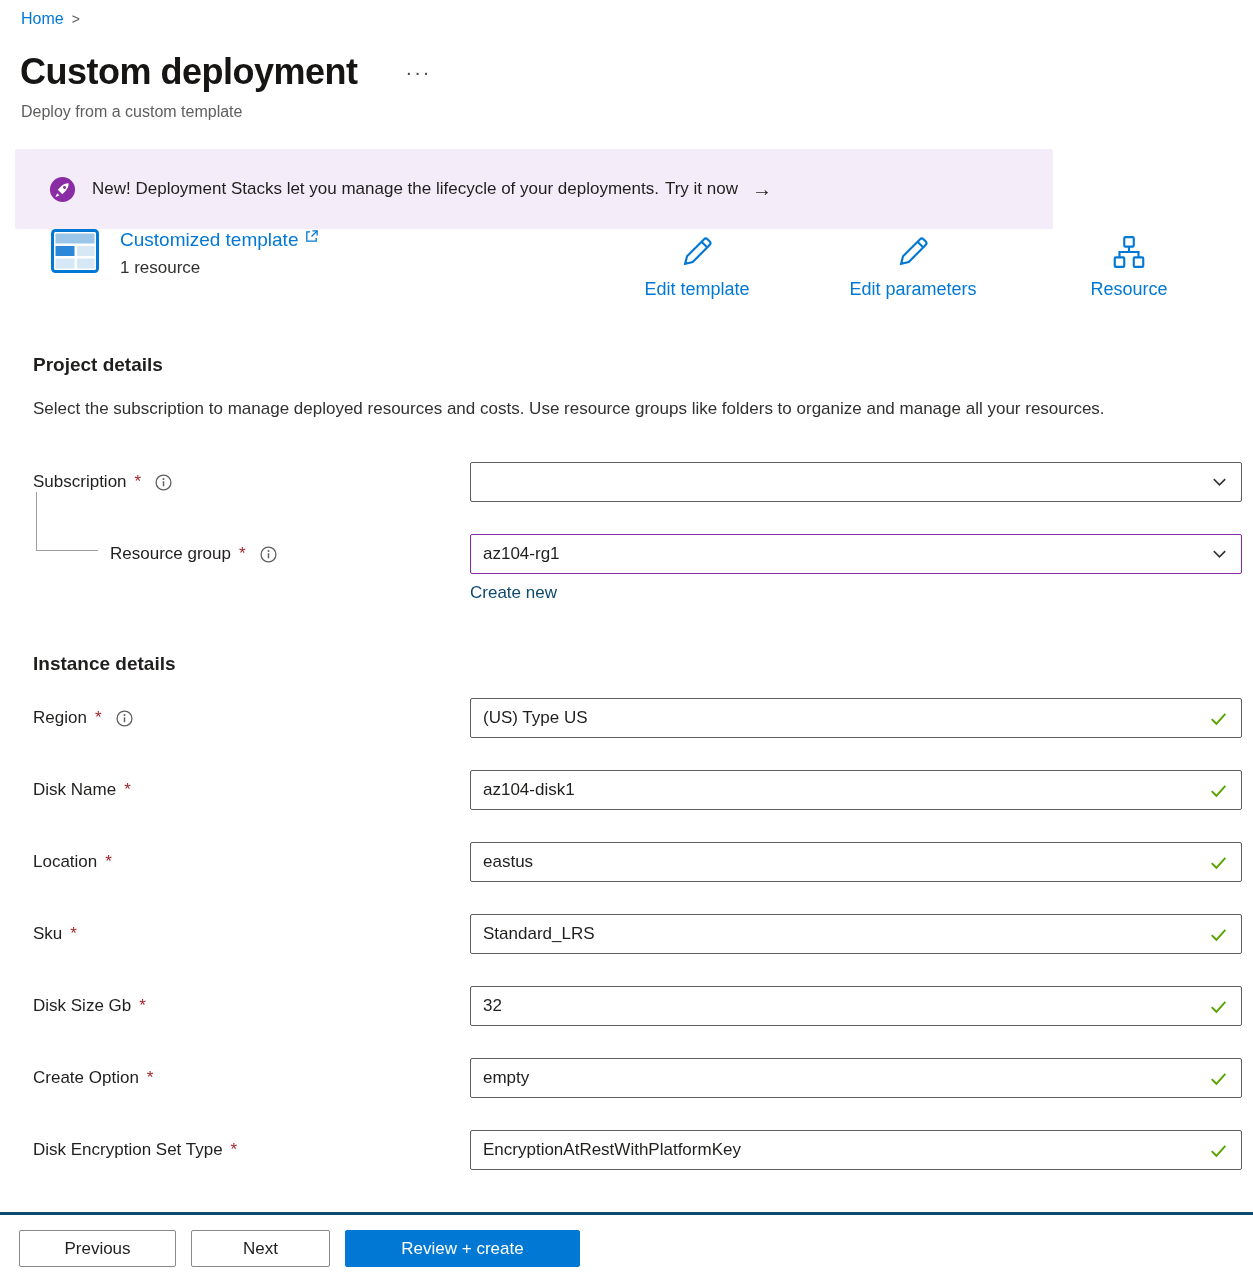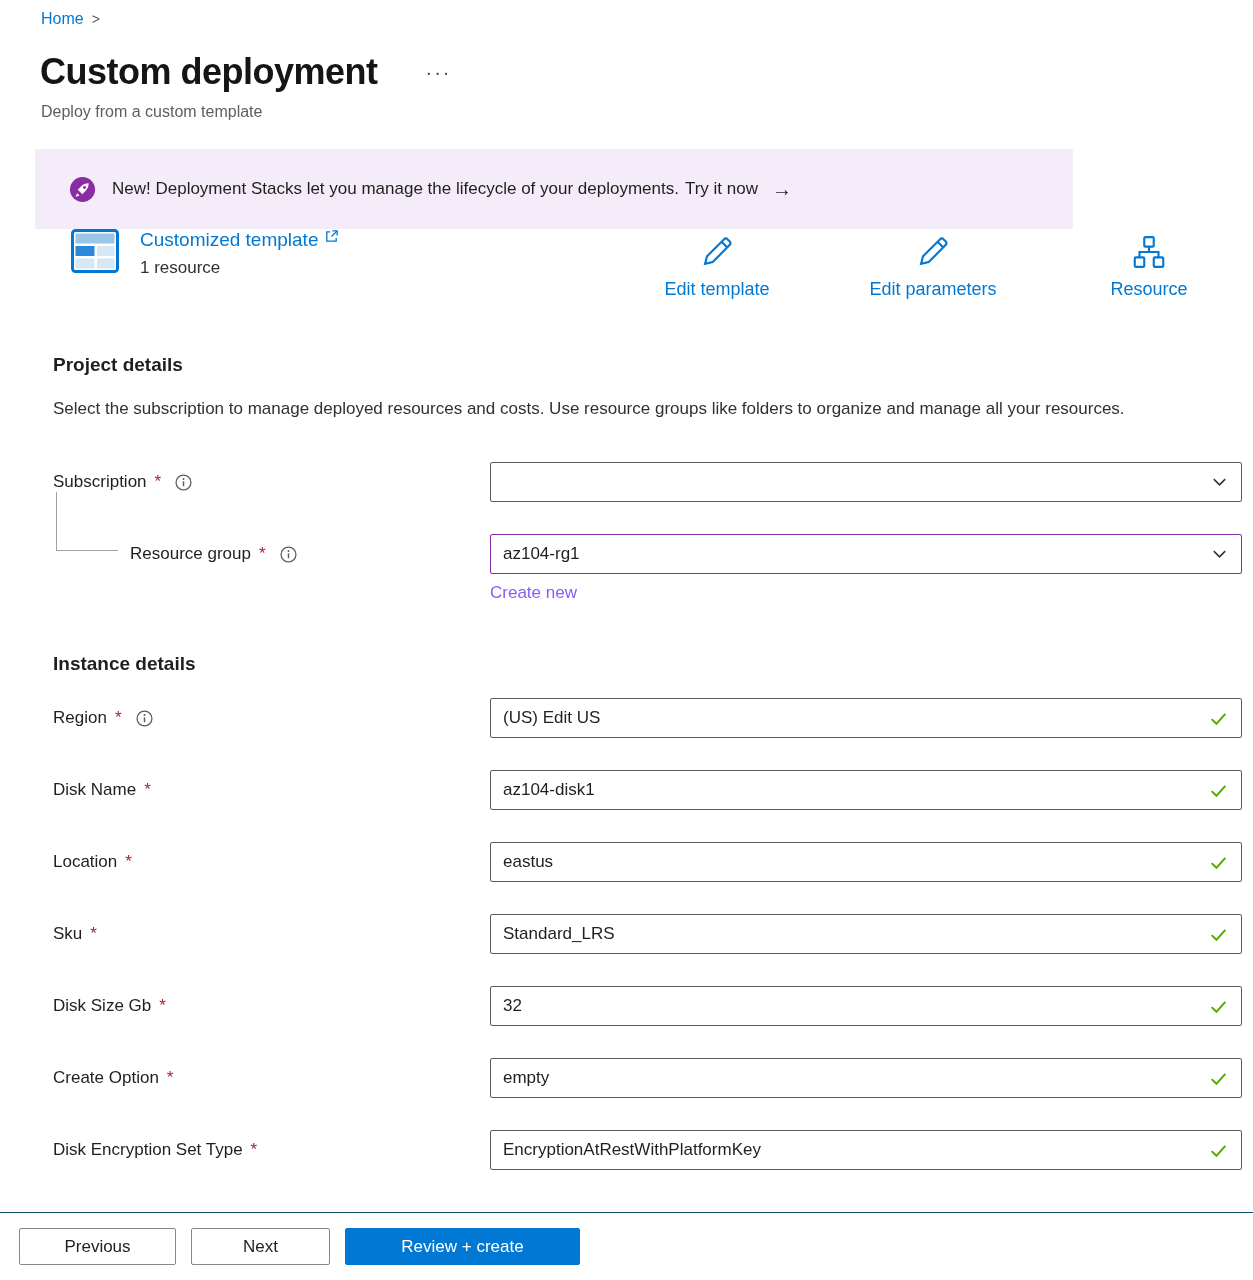--- a/index.html
+++ b/index.html
@@ -1,18 +1,18 @@
 <!DOCTYPE html>
 <html><head>
 <meta charset="utf-8">
 <style>
   * { box-sizing: border-box; }
   html,body { margin:0; padding:0; }
   body { font-family: "Liberation Sans", sans-serif; color:#201f1e; background:#fff; }
-  .page { position:relative; width:1253px; height:1280px; background:#fff; overflow:hidden;padding-left:20px; }
+  .page { position:relative; width:1253px; height:1280px; background:#fff; overflow:hidden; }
 
   
   .breadcrumb { padding:10px 0 0 21px; font-size:16px; display:flex; align-items:center; gap:8px; }
   .breadcrumb a { color:#0078d4; text-decoration:none; cursor:pointer; }
   .crumb-sep { color:#605e5c; font-size:14px; }
 
   
   .title-row { margin:22px 0 0 20px; display:flex; align-items:center; }
   .page-title { font-size:36px; font-weight:700; color:#161514; letter-spacing:-0.5px; line-height:44px; }
   .more-dots { margin-left:48px; font-size:20px; color:#494847; letter-spacing:2px; cursor:pointer; }
@@ -55,28 +55,28 @@
   .combo { cursor:pointer; }
   .combo-accent { border:1.5px solid #8a2da5; }
   .trail-icon { position:absolute; right:12px; top:50%; transform:translateY(-50%); display:flex; }
 
   .project-rows { position:relative; margin-top:38px; }
   .row-sub { }
   .row-rg { margin-top:32px; }
   .row-rg .label-col { padding-left:77px; }
   .tree-connector { position:absolute; left:3px; top:30px; width:62px; height:59px;
                     border-left:1px solid #a19f9d; border-bottom:1px solid #a19f9d; }
-  .create-new { display:inline-block; margin:9px 17px 0 437px; font-size:17px; color:#8b5cf6; text-decoration:none; cursor:pointer; }
+  .create-new { display:inline-block; margin:9px 17px 0 437px; font-size:17px; color:#0c4a6e; text-decoration:none; cursor:pointer; }
 
   .instance-row { margin-top:32px; }
   .instance-row-first { margin-top:21px; }
 
   
   .footer { position:absolute; left:0; right:0; bottom:0; height:68px; background:#fff;
-            border-top:1px solid #0c4a6e; padding:15px 0 0 19px; display:flex; gap:15px; }
+            border-top:3px solid #0c4a6e; padding:15px 0 0 19px; display:flex; gap:15px; }
   .btn { height:37px; border-radius:2px; font-family:"Liberation Sans",sans-serif; font-size:17px;
          display:inline-flex; align-items:center; justify-content:center; cursor:pointer; }
   .btn-secondary { background:#fff; border:1px solid #8a8886; color:#201f1e; }
   .btn-primary { background:#0078d4; border:1px solid #0078d4; color:#fff; }
   .btn-prev { min-width:157px; } .btn-next { min-width:139px; } .btn-review { min-width:235px; }
 </style>
 </head>
 <body>
 
 <div class="page">
@@ -224,21 +224,21 @@
         <span class="info-icon">
           <svg viewBox="0 0 16 16" width="17" height="17">
               <circle cx="8" cy="8" r="7" fill="none" stroke="#605e5c" stroke-width="1.2"></circle>
               <rect x="7.3" y="6.9" width="1.4" height="4.6" fill="#605e5c"></rect>
               <circle cx="8" cy="4.7" r="0.95" fill="#605e5c"></circle>
             </svg>
         </span>
       </div>
       <div class="input-col">
         <div class="input-box">
-          <span>(US) Edit US</span>
+          <span>(US) Type US</span>
           <span class="trail-icon">
             <svg viewBox="0 0 20 20" width="21" height="21" fill="none" stroke="#57a300" stroke-width="1.8">
                 <path d="M3.5 11l4.5 4.5L16.5 6"></path>
               </svg>
           </span>
         </div>
       </div>
     </div>
 
     <div class="form-row instance-row">

